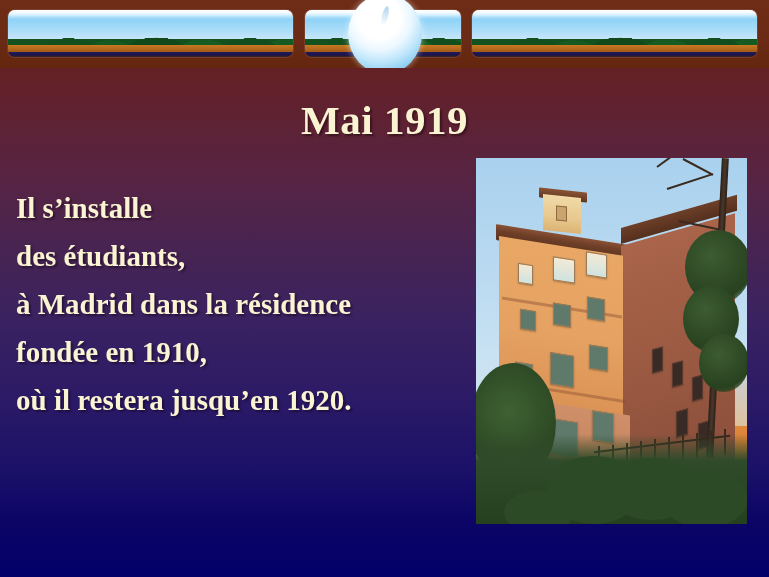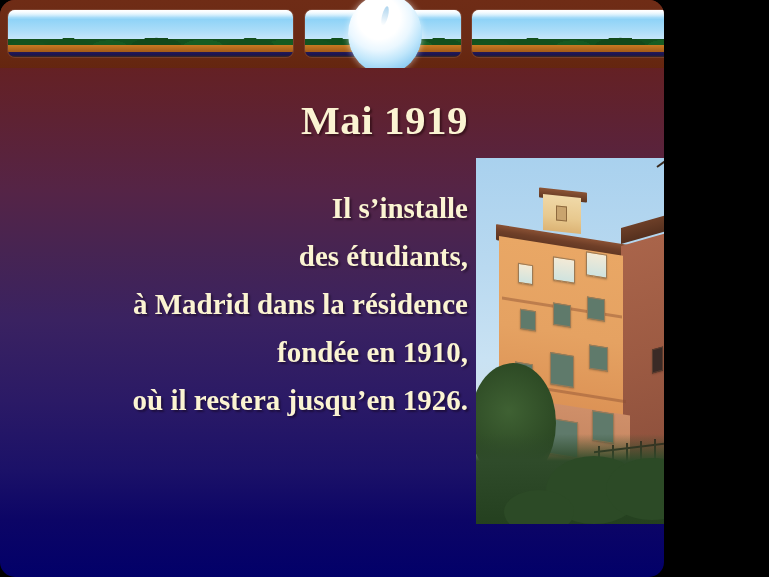--- a/index.html
+++ b/index.html
@@ -3,37 +3,36 @@
 <meta charset="utf-8">
 <title>Mai 1919</title>
 <style>
   html, body {
     margin: 0;
     padding: 0;
     background: #000;
   }
   #slide {
     position: relative;
-    width: 664px;
+    width: 769px;
     height: 577px;
     overflow: hidden;
     font-family: "Liberation Serif", "DejaVu Serif", serif;
     
     background: linear-gradient(to bottom,
         #6d2117 0px,
         #68201c 40px,
         #5e2233 120px,
         #552446 190px,
         #472452 250px,
         #3a2261 320px,
         #2b1a66 400px,
         #1b1168 470px,
         #0c0566 520px,
         #020069 577px);
-    border-radius: 15px;
   }
 
   
   #banner {
     position: absolute;
     left: 0;
     top: 0;
     width: 769px;
     height: 68px;
     background: #682a15;
@@ -135,21 +134,20 @@
   #body-text {
     position: absolute;
     left: 16px;
     top: 184px;
     width: 452px;
     font-size: 29px;
     font-weight: bold;
     line-height: 48px;
     color: #fbf4d2;
     text-shadow: 2px 2px 2px rgba(15,0,15,0.45);
-    text-align: right;
   }
   #body-text .line { white-space: nowrap; }
 
   
   #photo {
     position: absolute;
     left: 476px;
     top: 158px;
     width: 271px;
     height: 366px;
@@ -410,21 +408,21 @@
     <div id="orb"></div>
   </div>
 
   <div id="title">Mai 1919</div>
 
   <div id="body-text">
     <div class="line">Il s’installe</div>
     <div class="line">des étudiants,</div>
     <div class="line">à Madrid dans la résidence</div>
     <div class="line">fondée en 1910,</div>
-    <div class="line">où il restera jusqu’en 1926.</div>
+    <div class="line">où il restera jusqu’en 1920.</div>
   </div>
 
   <div id="photo">
     <div class="ph-sky"></div>
     <div class="ph-glow"></div>
     <div class="ph-far"></div>
 
     <div class="ph-turret-roof"></div>
     <div class="ph-turret"></div>
     <div class="ph-turret-win"></div>

